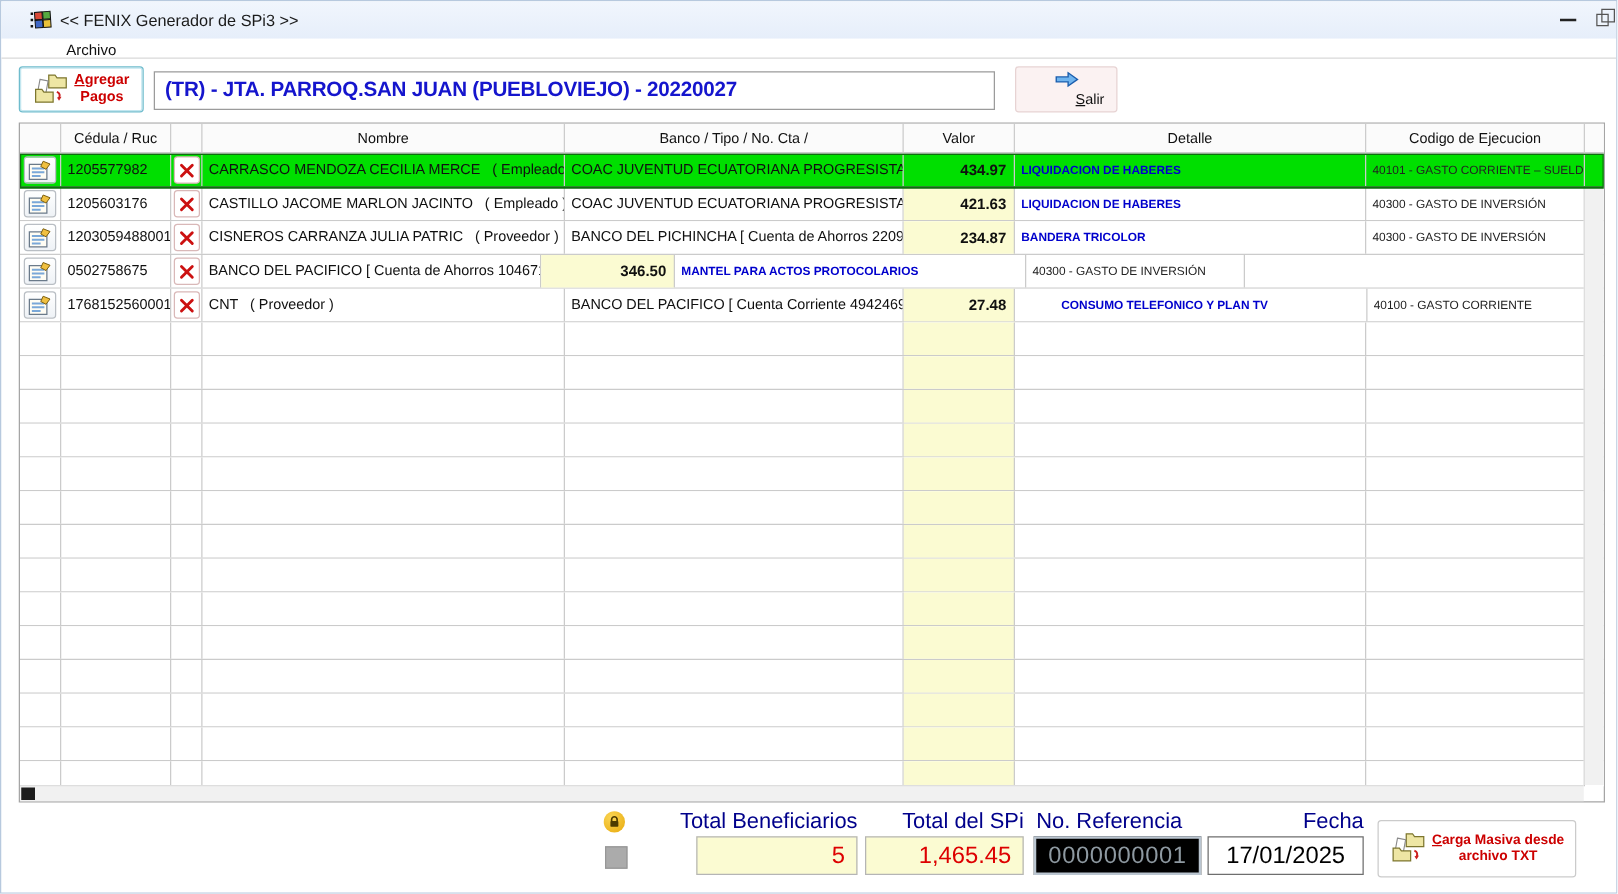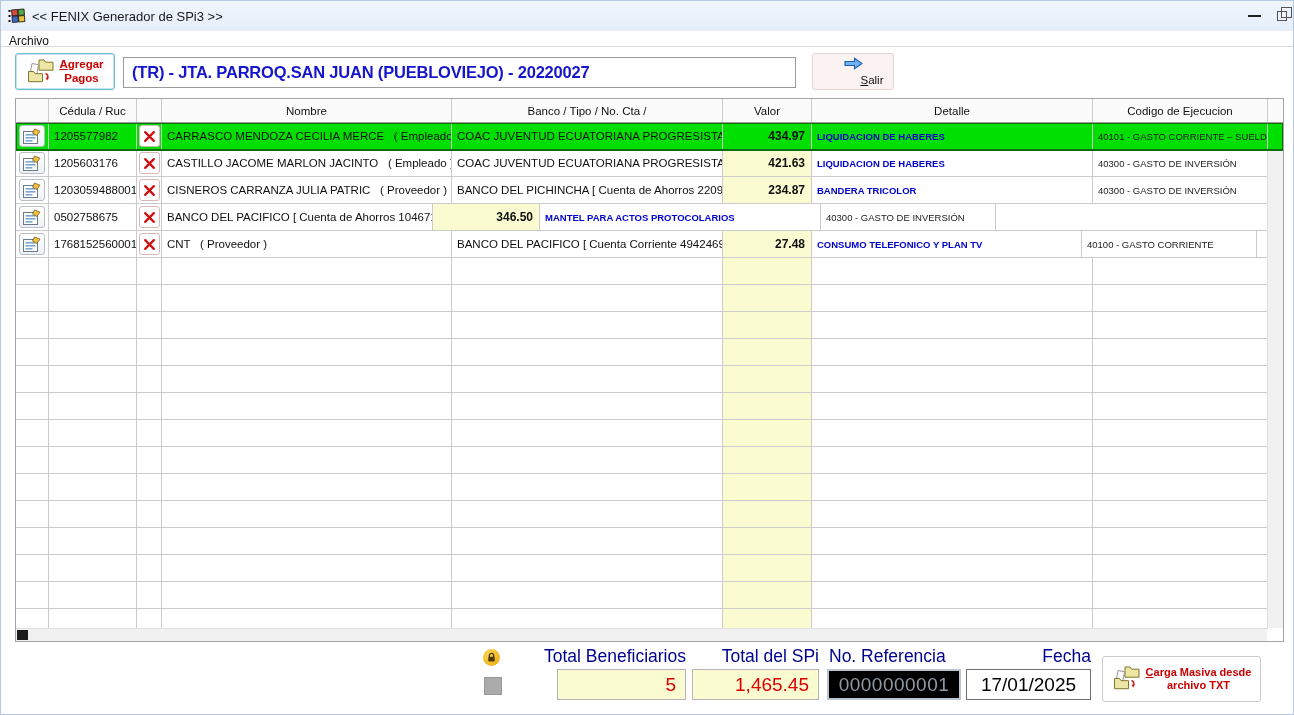--- a/index.html
+++ b/index.html
@@ -3,30 +3,30 @@
 <meta charset="utf-8">
 <style>
   * { box-sizing: border-box; margin: 0; padding: 0; }
   html,body { width:1294px; height:715px; overflow:hidden; }
   body { font-family:"Liberation Sans", sans-serif; background:#fff; position:relative; }
   .abs { position:absolute; }
 
   
   .window { position:absolute; inset:0; border:1px solid #b7c9de; background:#fff; overflow:hidden; }
   .titlebar { position:absolute; left:0; top:0; right:0; height:30px; background:linear-gradient(#f1f6fd,#e6eefa);
-              display:flex; align-items:center; padding-left:7px; }
+              display:flex; align-items:center; padding-left:23px; }
   .titlebar .title { font-size:13px; color:#1a1a1a; margin-left:6px; }
   .win-controls { position:absolute; right:0; top:0; height:30px; display:flex; align-items:center; }
   .ctl { width:34px; height:30px; display:flex; align-items:center; justify-content:center; }
   .min-glyph { width:13px; height:0; border-top:2px solid #222; display:block; }
   .restore-glyph { width:10px; height:10px; border:1.5px solid #555; position:relative; background:#eef4fc; }
   .restore-glyph:before { content:""; position:absolute; left:3px; top:-5px; width:9px; height:9px; border:1.5px solid #555; }
   .appicon svg { display:block; }
 
-  .menubar { position:absolute; left:0; top:30px; right:0; height:16px; background:#fff; border-bottom:1px solid #d9d9d9; }
+  .menubar { position:absolute; left:0; top:30px; right:0; height:16px; background:#fff; border-bottom:1px solid #d9d9d9;padding-left:44px; }
   .menu-item { font-size:12px; color:#111; padding:1px 8px; display:inline-block; }
 
   
   .btn { background:#fff; border-radius:3px; display:flex; align-items:center; justify-content:center; cursor:default; }
   #btn-agregar { left:14px; top:52px; width:100px; height:37px; border:1px solid #6fbccd; box-shadow:inset 0 0 0 1px #c2e6ef; padding:2px 3px; gap:3px; }
   .red-label { color:#cc0000; font-weight:bold; font-size:11.5px; line-height:1.2; text-align:center; }
   .hot { text-decoration:underline; }
   #entity-field { left:122px; top:56px; width:673px; height:31px; border:1px solid #9b9b9b; background:#fff;
                   display:flex; align-items:center; padding-left:8px; font-size:16.5px; font-weight:bold; color:#1515cd;
                   letter-spacing:-0.2px; white-space:pre; overflow:hidden; }
@@ -225,21 +225,21 @@
                 <rect x="3.5" y="12" width="7" height="1.6" fill="#7aa8d8"></rect>
                 <path d="M12.5 1 l5.5 2.2 -3.2 4.2 -4.2 -2.2 z" fill="#f0c040" stroke="#7d6010" stroke-width="0.8"></path>
               </svg></button></div>
           <div class="gcell cell-cedula" style="width: 88px;">1768152560001</div>
           <div class="gcell icon-col" style="width: 25px;"><button class="row-btn del"><svg width="13" height="13" viewBox="0 0 12 12">
                 <path d="M2 2 L10 10 M10 2 L2 10" stroke="#cc1111" stroke-width="2.1" stroke-linecap="round" fill="none"></path>
               </svg></button></div>
           <div class="gcell cell-nombre" style="width: 290px;">CNT   ( Proveedor )</div>
           <div class="gcell cell-banco" style="width: 271px;">BANCO DEL PACIFICO [ Cuenta Corriente 4942469 ]</div>
           <div class="gcell cell-valor" style="width: 89px;">27.48</div>
-          <div class="gcell cell-detalle" style="width: 270px;">CONSUMO TELEFONICO Y PLAN TV</div>
+          <div class="gcell cell-detalle" style="width: 250px; margin-left: 32px;">CONSUMO TELEFONICO Y PLAN TV</div>
           <div class="gcell cell-codigo" style="width: 175px;">40100 - GASTO CORRIENTE</div>
         </div>
         <div class="grow">
           <div class="gcell icon-col" style="width: 33px;"></div>
           <div class="gcell cell-cedula" style="width: 88px;"></div>
           <div class="gcell icon-col" style="width: 25px;"></div>
           <div class="gcell cell-nombre" style="width: 290px;"></div>
           <div class="gcell cell-banco" style="width: 271px;"></div>
           <div class="gcell cell-valor" style="width: 89px;"></div>
           <div class="gcell cell-detalle" style="width: 281px;"></div>

